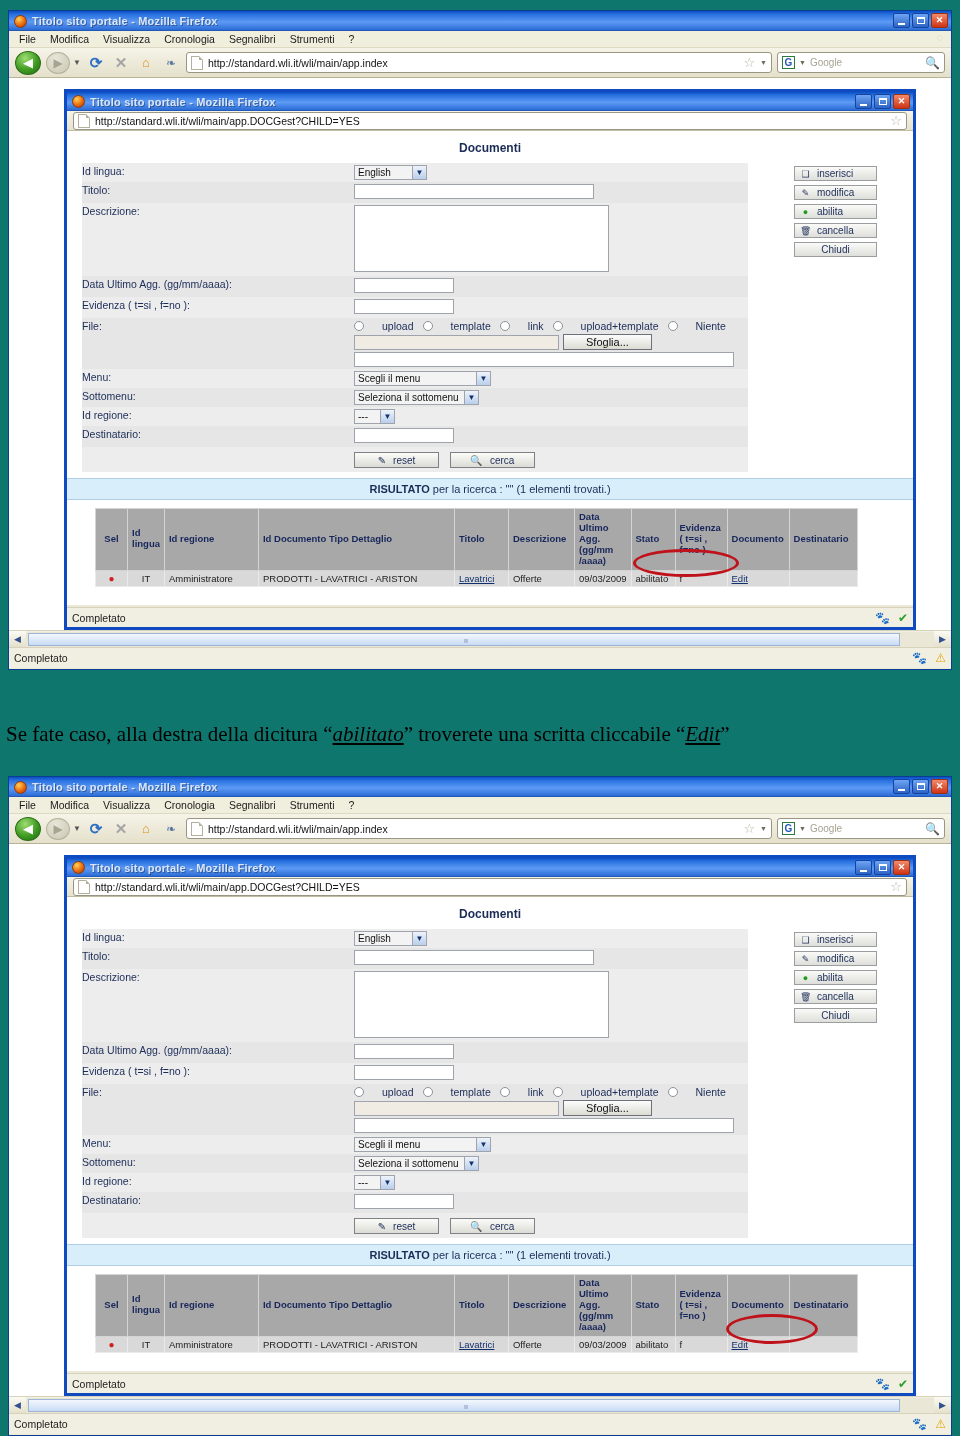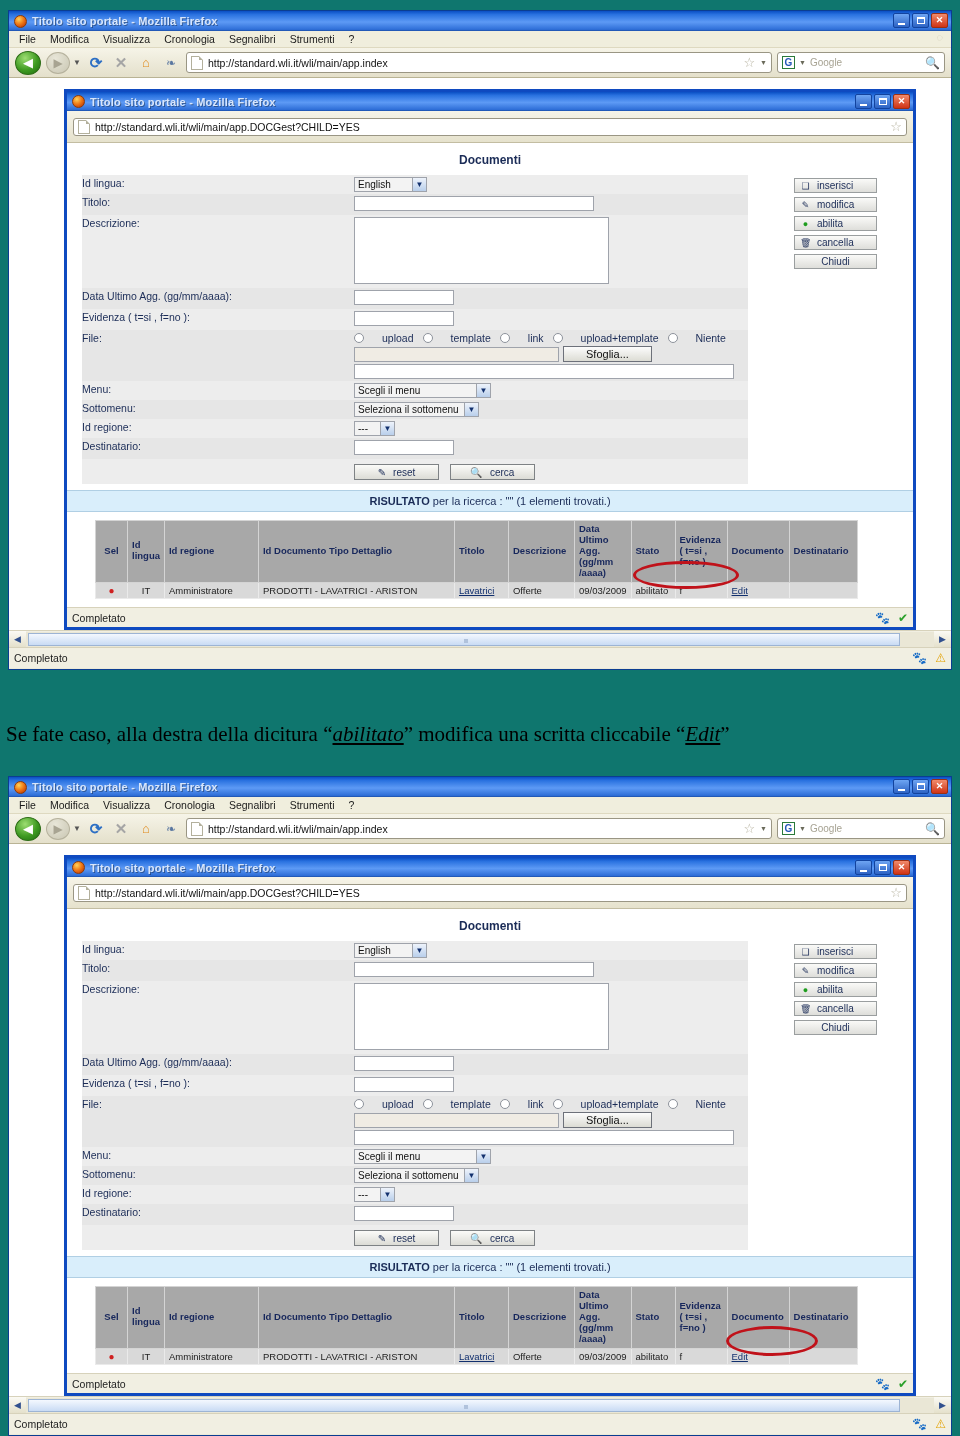--- a/index.html
+++ b/index.html
@@ -120,21 +120,21 @@
   }
   .pop.top { top: 79px; height: 541px; }
   .pop.bot { top: 845px; height: 541px; }
   .pop-title {
     height: 19px;
     background: linear-gradient(to bottom, #0a4fc4 0%, #2a72e0 18%, #5d9af5 55%, #2f6fd8 92%, #1b4fa8 100%);
     display:flex; align-items:center; padding-left:5px; position: relative;
   }
   .pop-title .ff-title-text { font-size: 11px; }
   .pop-urlbar {
-    height: 32px; background: linear-gradient(to bottom,#f6f4e8,#e6e2cd);
+    height: 20px; background: linear-gradient(to bottom,#f6f4e8,#e6e2cd);
     border-bottom: 1px solid #c3bda2; display:flex; align-items:center; padding: 2px 6px;
   }
   .pop-url-inner {
     flex: 1; height: 18px; background:#fff; border:1px solid #9a9684; border-radius:3px;
     display:flex; align-items:center; gap:5px; padding: 0 4px;
   }
   .pop-page { background:#fff; position:relative; height: calc(100% - 41px - 20px); overflow:hidden; }
   .pop-status {
     position:absolute; left:0; right:0; bottom:0; height: 20px; background:#f1efe2;
     border-top:1px solid #d7d2bb; display:flex; align-items:center; padding: 0 5px;
@@ -508,21 +508,21 @@
       <div class="ff-status">
         <span>Completato</span>
         <span class="spacer"></span>
         <span class="st-ico">🐾</span>
         <span class="st-ico st-warn">⚠</span>
       </div>
     </div>
   </div>
 
   <div class="caption">
-    <span>Se fate caso, alla destra della dicitura “</span><i>abilitato</i><span>” modifica una scritta cliccabile “</span><i>Edit</i><span>”</span>
+    <span>Se fate caso, alla destra della dicitura “</span><i>abilitato</i><span>” troverete una scritta cliccabile “</span><i>Edit</i><span>”</span>
   </div>
 
   <div class="ff-window bot">
 
     <div class="ff-titlebar">
       <span class="ff-logo"></span>
       <span class="ff-title-text">Titolo sito portale - Mozilla Firefox</span>
       <span class="winbtns">
         <span class="winbtn">
             <span class="wb-min"></span>

